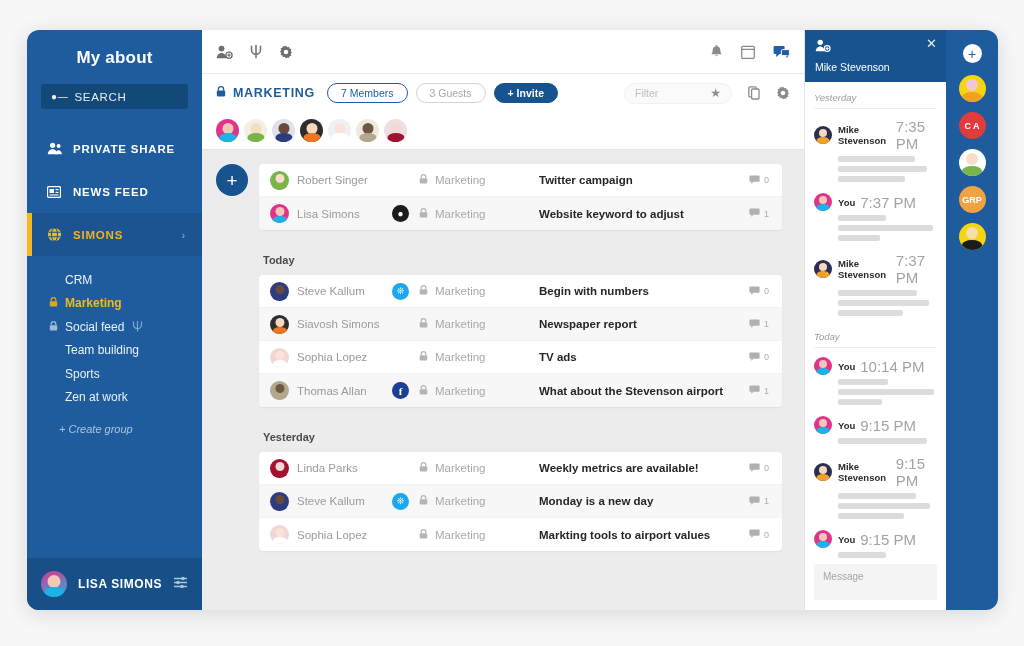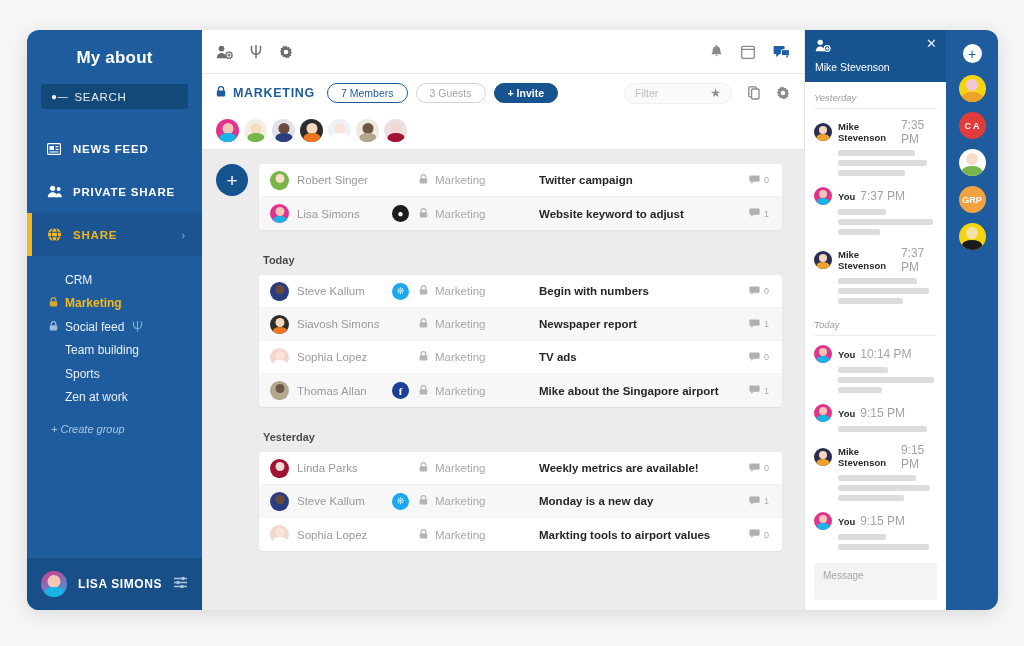--- a/index.html
+++ b/index.html
@@ -68,21 +68,21 @@
     padding-left: 38px; color: #e9f1f8; font-size: 12px;
   }
   .group-item.has-lock { padding-left: 22px; }
   .group-item .lk {
     width: 16px; display: inline-block; color: #9dbcd8; font-size: 10px;
   }
   .group-item.sel { color: #f3b81c; font-weight: bold; }
   .group-item.sel .lk { color: #d9a82a; }
   .group-item .trident { margin-left: 8px; color: #7ea9ce; font-size: 11px; }
   .create-group {
-    padding-left: 24px; margin-top: 14px;
+    padding-left: 32px; margin-top: 14px;
     color: #a9c6de; font-size: 11px; font-style: italic;
   }
   .sidebar-footer {
     margin-top: auto;
     height: 52px; background: #174f86;
     display: flex; align-items: center; padding: 0 14px;
   }
   .sidebar-footer .name {
     color: #fff; font-size: 12px; font-weight: bold;
     letter-spacing: .6px; margin-left: 11px;
@@ -207,21 +207,21 @@
   }
   .chat-body { flex: 1 1 auto; padding: 6px 9px 0 9px; overflow: hidden; }
   .day-div {
     font-size: 9.5px; color: #9b9b9b; font-style: italic;
     padding: 4px 0 5px 0; border-bottom: 1px solid #ededed;
     margin-bottom: 9px;
   }
   .msg { margin-bottom: 11px; }
   .msg-top { display: flex; align-items: center; }
   .msg-top .mname { font-size: 9.5px; font-weight: bold; color: #2b2b2b; margin-left: 6px; }
-  .msg-top .mtime { font-size: 12px; color: #a3a3a3; margin-left: 5px; }
+  .msg-top .mtime { font-size: 15px; color: #a3a3a3; margin-left: 5px; }
   .lines { margin-left: 24px; margin-top: 4px; }
   .ln { height: 6px; background: #dcdcdc; border-radius: 2px; margin-bottom: 4px; }
   .msgbox {
     margin: 4px 9px 10px 9px; height: 37px;
     background: #f4f4f4; border-radius: 3px;
     font-size: 10px; color: #a5a5a5; padding: 7px 9px;
   }
 
   
   .rail {
@@ -264,56 +264,56 @@
 <body>
 
 <div class="app-window">
 
   <div class="sidebar">
     <div class="sidebar-title">My about</div>
 
     <div class="search-box">
       <span class="mag">●—</span>
       <span>SEARCH</span>
+    </div>
+
+    <div class="nav-item">
+      <span class="nav-ico">
+        <svg width="16" height="13" viewBox="0 0 16 13">
+            <circle cx="5.6" cy="3.3" r="2.6" fill="#fff"></circle>
+            <path d="M0.8 12.3c0-2.8 2.1-5 4.8-5s4.8 2.2 4.8 5z" fill="#fff"></path>
+            <circle cx="11.6" cy="3.9" r="2" fill="#fff"></circle>
+            <path d="M8.3 12.3c0-2.3 1.5-4 3.3-4s3.3 1.7 3.3 4z" fill="#fff"></path>
+          </svg>
+      </span>
+      <span>PRIVATE SHARE</span>
     </div>
 
     <div class="nav-item">
       <span class="nav-ico">
         <svg width="14" height="12" viewBox="0 0 14 12">
             <rect x="0.5" y="0.5" width="13" height="11" rx="1.5" fill="none" stroke="#fff" stroke-width="1.3"></rect>
             <rect x="2.5" y="3" width="4.5" height="4" fill="#fff"></rect>
             <rect x="8.5" y="3" width="3" height="1.2" fill="#fff"></rect>
             <rect x="8.5" y="5.8" width="3" height="1.2" fill="#fff"></rect>
             <rect x="2.5" y="8.4" width="9" height="1.1" fill="#fff"></rect>
           </svg>
       </span>
       <span>NEWS FEED</span>
     </div>
 
-    <div class="nav-item">
-      <span class="nav-ico">
-        <svg width="16" height="13" viewBox="0 0 16 13">
-            <circle cx="5.6" cy="3.3" r="2.6" fill="#fff"></circle>
-            <path d="M0.8 12.3c0-2.8 2.1-5 4.8-5s4.8 2.2 4.8 5z" fill="#fff"></path>
-            <circle cx="11.6" cy="3.9" r="2" fill="#fff"></circle>
-            <path d="M8.3 12.3c0-2.3 1.5-4 3.3-4s3.3 1.7 3.3 4z" fill="#fff"></path>
-          </svg>
-      </span>
-      <span>PRIVATE SHARE</span>
-    </div>
-
     <div class="nav-item active">
       <span class="nav-ico">
         <svg width="15" height="15" viewBox="0 0 15 15">
             <circle cx="7.5" cy="7.5" r="6.6" fill="#f3b81c"></circle>
             <path d="M1.4 5.3h12.2M1.4 9.7h12.2" stroke="#1b5490" stroke-width="1.1" fill="none"></path>
             <ellipse cx="7.5" cy="7.5" rx="3" ry="6.6" fill="none" stroke="#1b5490" stroke-width="1.1"></ellipse>
           </svg>
       </span>
-      <span>SHARE</span>
+      <span>SIMONS</span>
       <span class="chev">›</span>
     </div>
 
     <div class="group-list">
       <div class="group-item">
         <span>CRM</span>
       </div>
 
 
       <div class="group-item has-lock sel">
@@ -627,21 +627,21 @@
                     <span class="badge-ico" style="width:17px;height:17px;background:#1b3f94;font-size:11px;font-weight:bold;font-family:'Liberation Serif',serif;">f</span>
                   </span>
                 </span>
                 <span class="grp">
                   <span class="lk"><svg width="9" height="10" viewBox="0 0 10 11">
                       <path d="M2.4 4.8V3.3a2.6 2.6 0 015.2 0v1.5" fill="none" stroke="#b4b4b4" stroke-width="1.3"></path>
                       <rect x="0.8" y="4.6" width="8.4" height="5.8" rx="1.1" fill="#b4b4b4"></rect>
                     </svg></span>
                   <span>Marketing</span>
                 </span>
-                <span class="ttl">Mike about the Singapore airport</span>
+                <span class="ttl">What about the Stevenson airport</span>
                 <span class="cnt">
                   <span><svg width="11" height="9" viewBox="0 0 11 9">
                       <rect x="0.4" y="0.4" width="10.2" height="6.4" rx="1" fill="#b0b0b0"></rect>
                       <path d="M2.2 6.8h2.6L2.2 8.8z" fill="#b0b0b0"></path>
                     </svg></span>
                   <span class="n">1</span>
                 </span>
               </div>
             </div>
           </div>

